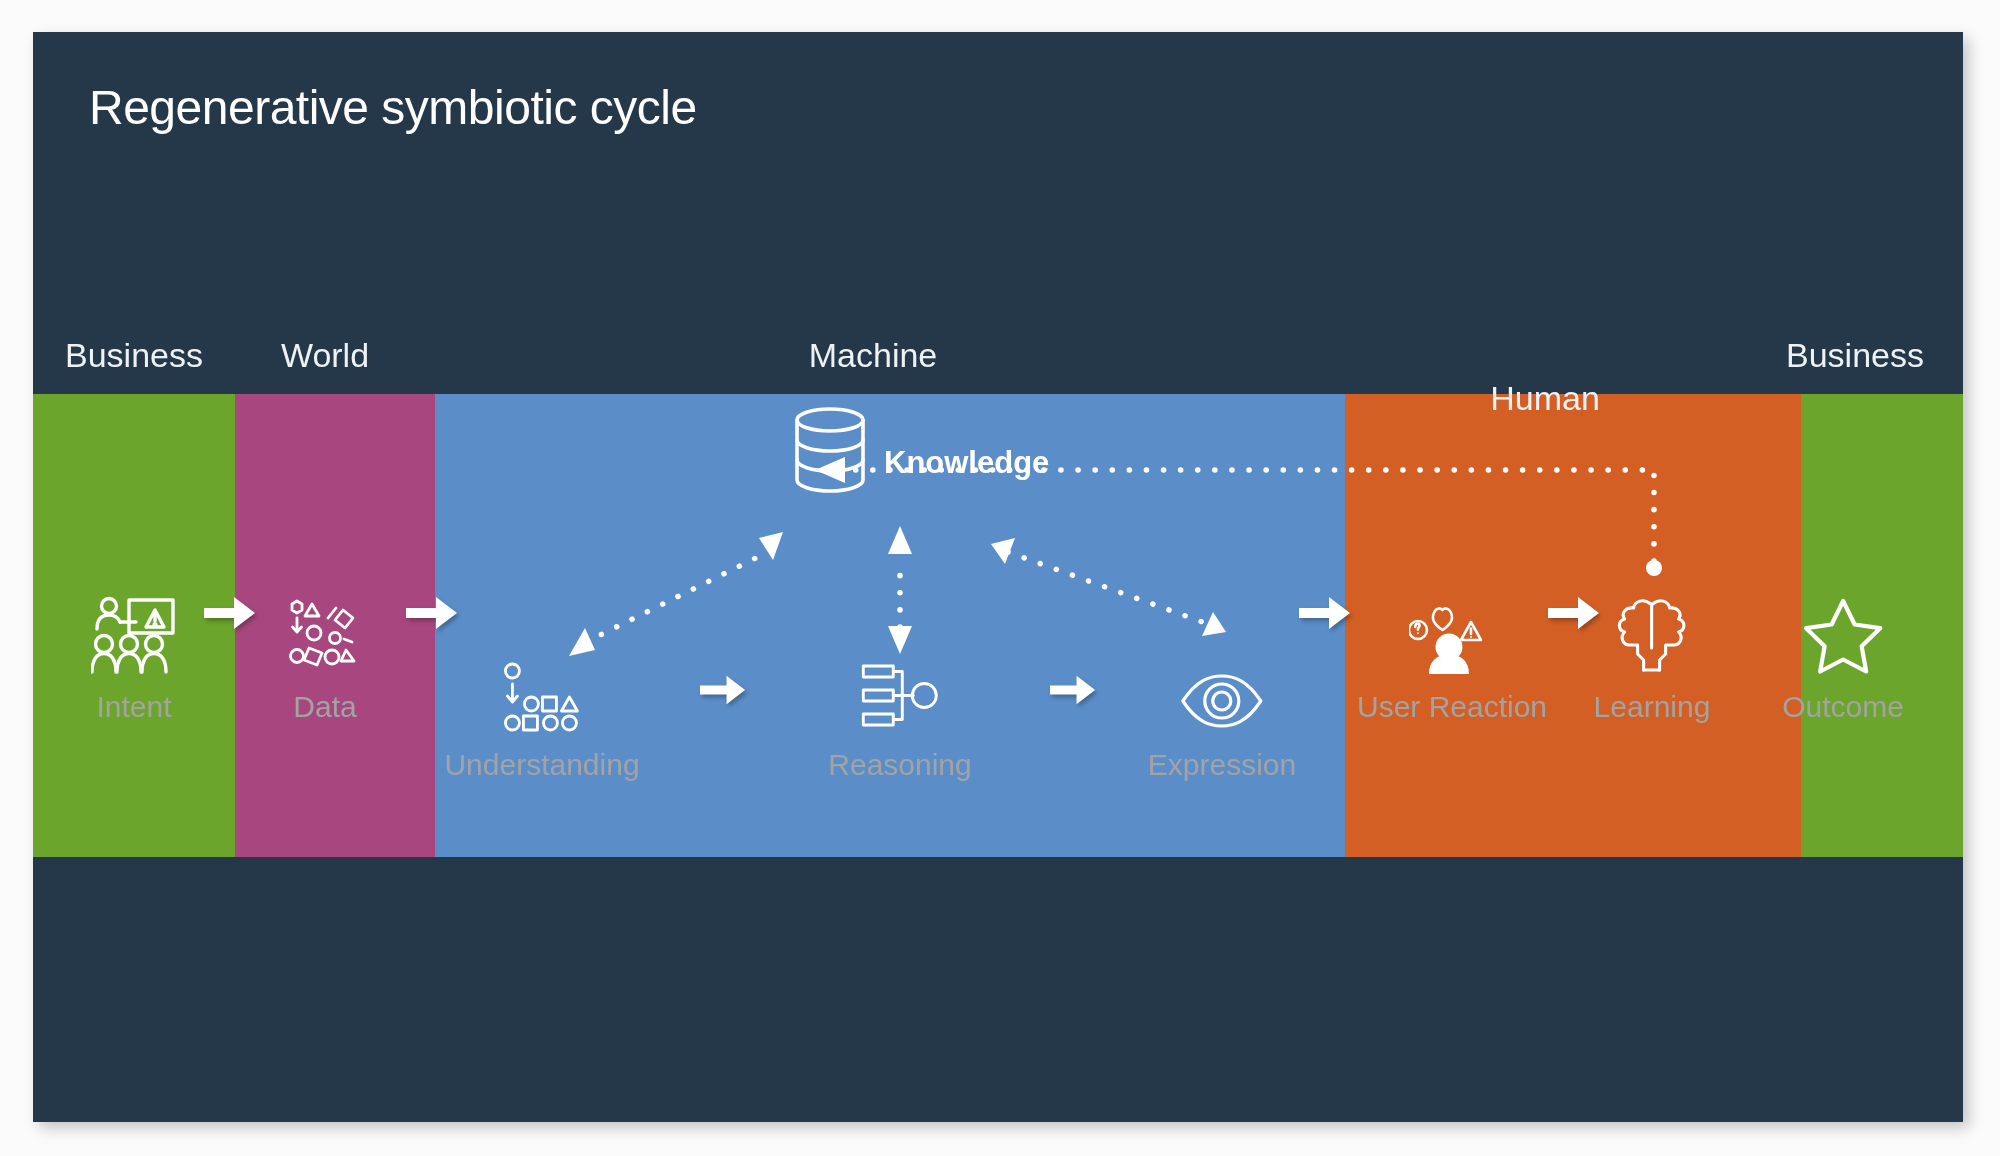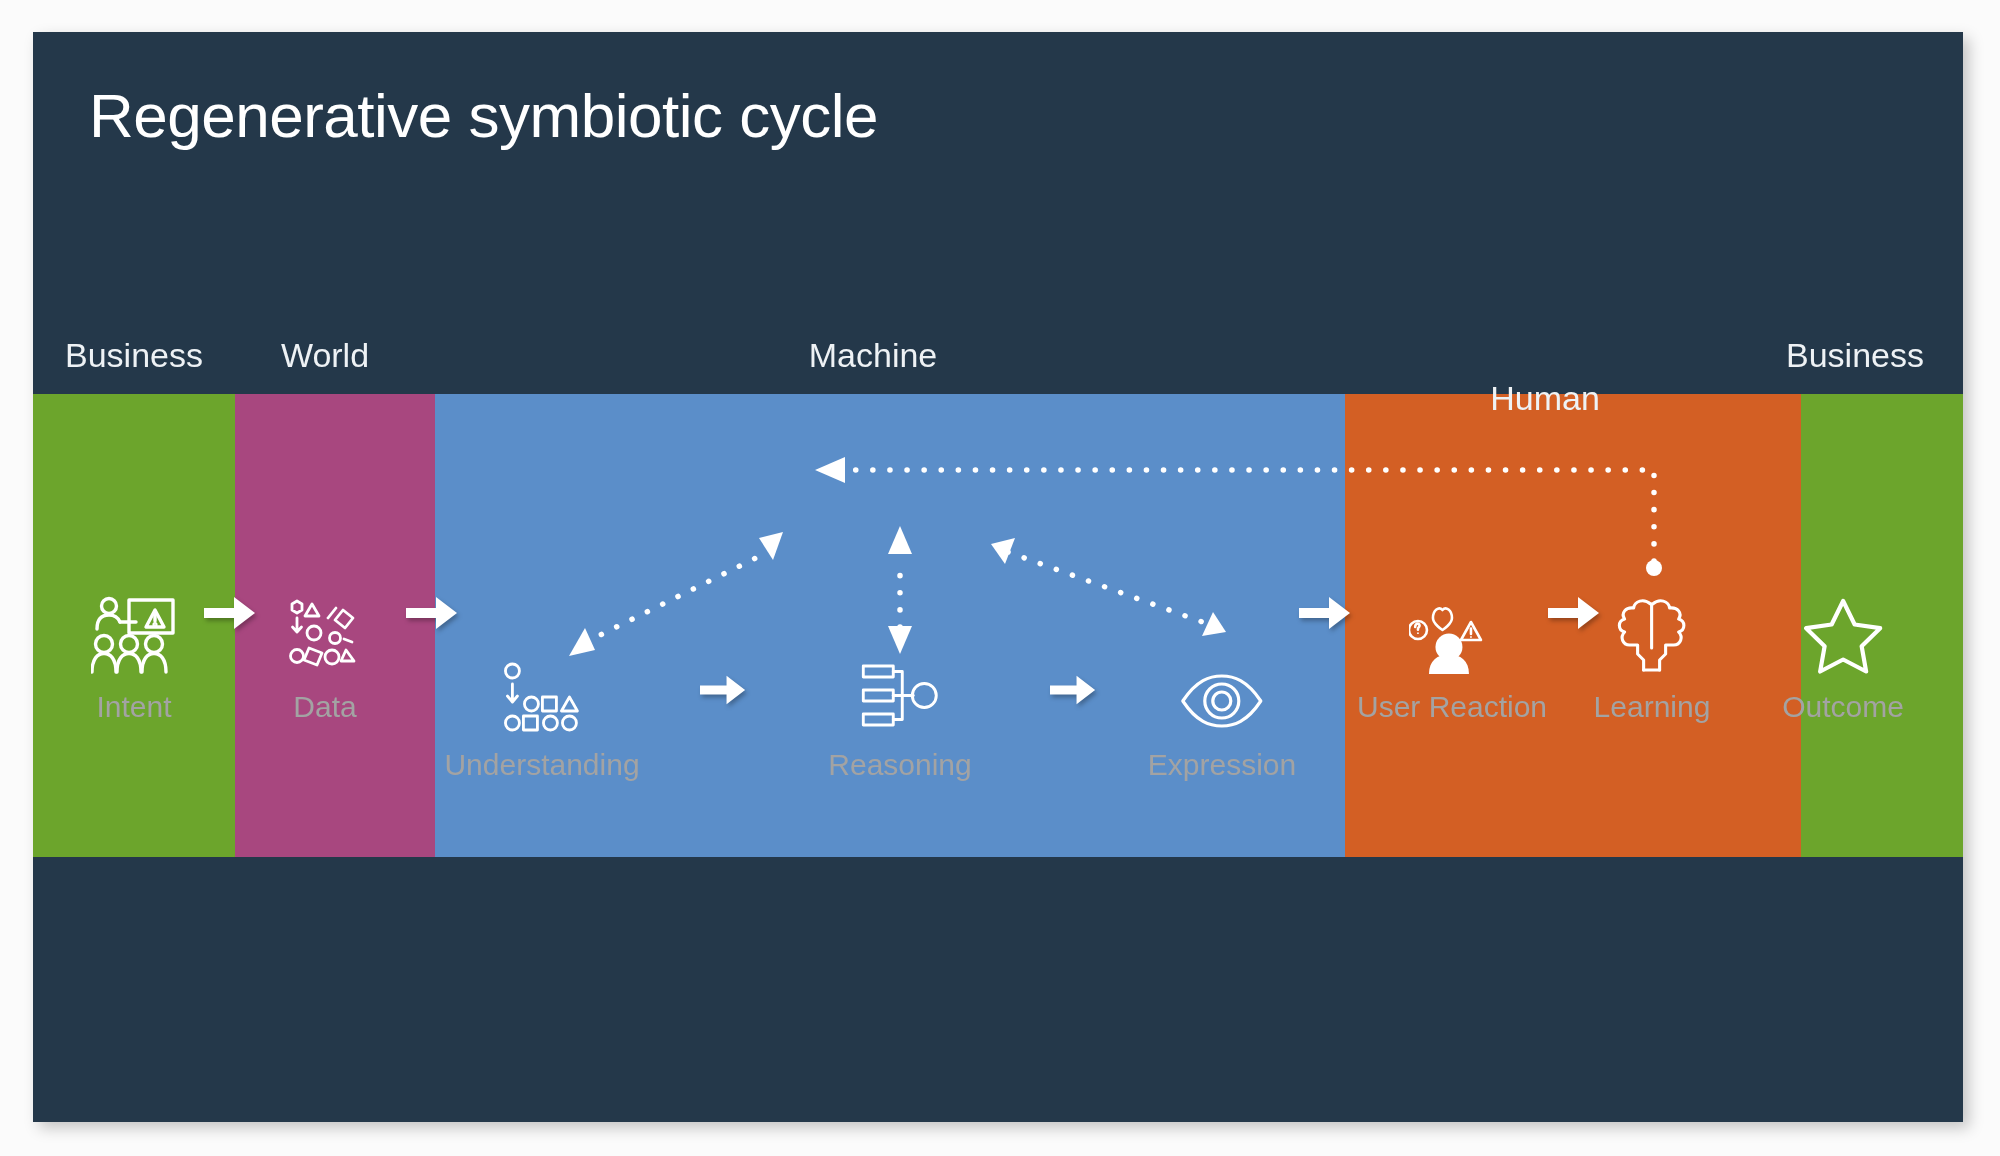--- a/index.html
+++ b/index.html
@@ -16,21 +16,21 @@
     left: 33px; top: 32px;
     width: 1930px; height: 1090px;
     background: #24384a;
     box-shadow: 6px 6px 14px rgba(0,0,0,0.22);
   }
 
   #title {
     position: absolute;
     left: 56px; top: 48px;
     color: #ffffff;
-    font-size: 62px;
+    font-size: 48px;
     font-weight: 400;
     letter-spacing: -0.5px;
     white-space: nowrap;
     text-align: center;
   }
 
   
   .zone-label {
     position: absolute;
     color: #eef2f5;
@@ -171,20 +171,33 @@
               <path d="M23 52 l13 5 -5 12 -13 -5 z"></path>
               <circle cx="46" cy="61" r="7"></circle>
               <path d="M60 54 l8 11 h-13 z"></path>
             </g>
           </svg>
         </span>
       </div>
       <div class="step-label">Data</div>
     </div>
 
+    <div id="knowledge">
+      <span>
+        <svg width="80" height="92" viewBox="0 0 80 92">
+          <g fill="none" stroke="#fff" stroke-width="3.6" stroke-linejoin="round" stroke-linecap="round">
+            <ellipse cx="40" cy="14" rx="33" ry="11"></ellipse>
+            <path d="M7 14 v20 c0 6 14.8 11 33 11 s33-5 33-11 v-20"></path>
+            <path d="M7 34 v20 c0 6 14.8 11 33 11 s33-5 33-11 v-20"></path>
+            <path d="M7 54 v20 c0 6 14.8 11 33 11 s33-5 33-11 v-20"></path>
+          </g>
+        </svg>
+      </span>
+      <span class="k-label">Knowledge</span>
+    </div>
 
     <div class="step" style="left:509px; top:620px;">
       <div class="icon-wrap">
         <span>
           <svg width="82" height="70" viewBox="0 0 82 70">
             <g fill="none" stroke="#fff" stroke-width="2.8" stroke-linejoin="round" stroke-linecap="round">
               <circle cx="11" cy="9" r="7"></circle>
               <path d="M11 22 v18 M11 40 l-5 -6 M11 40 l5 -6"></path>
               <circle cx="30" cy="42" r="7"></circle>
               <rect x="41" y="35" width="14" height="14"></rect>

